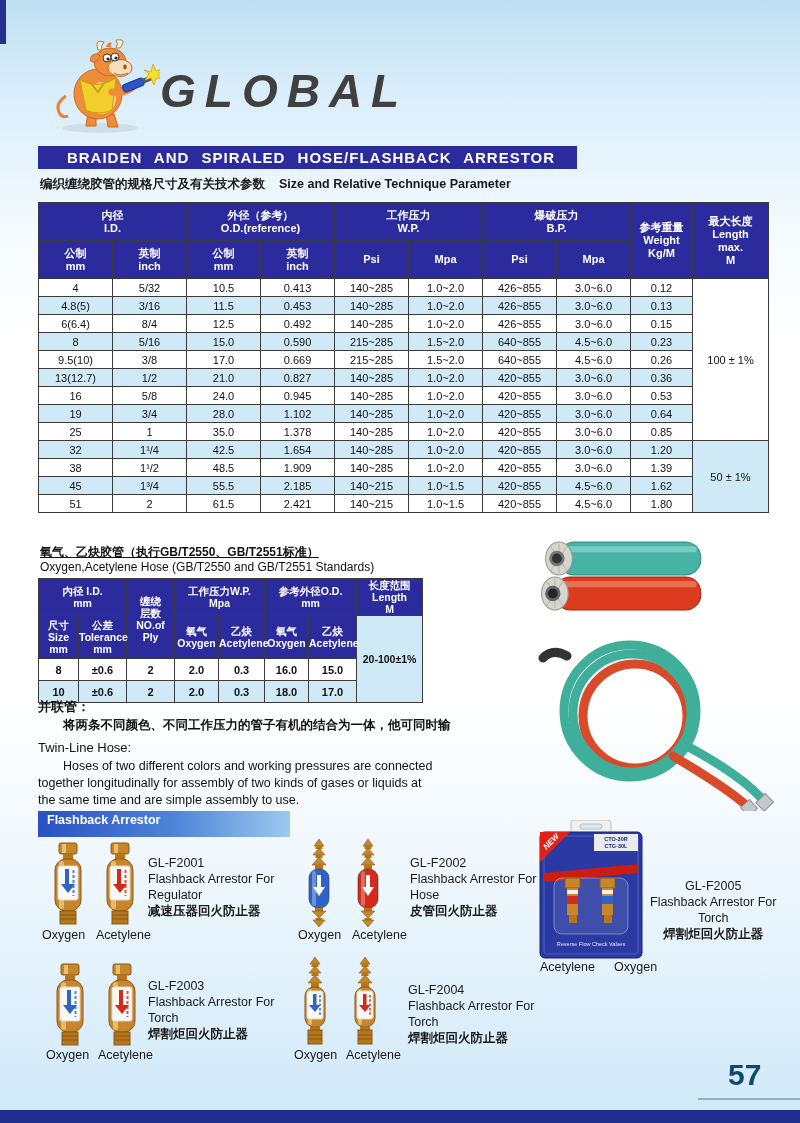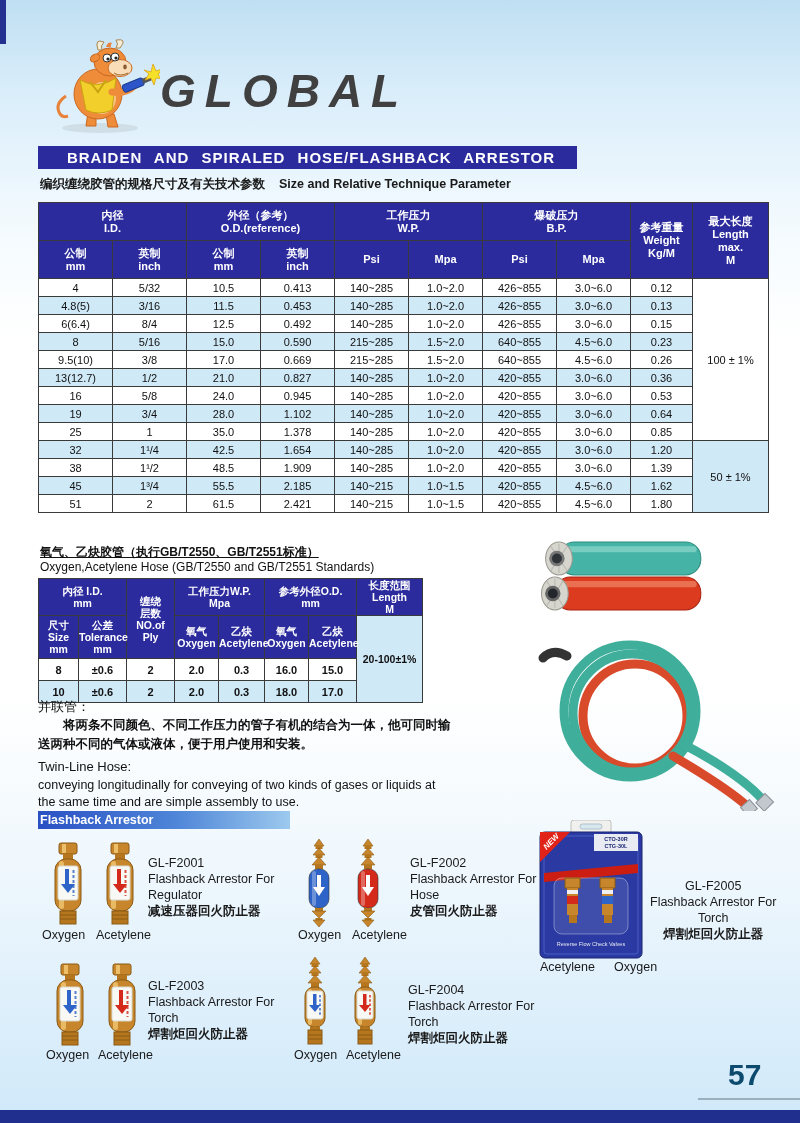--- a/index.html
+++ b/index.html
@@ -32,27 +32,27 @@
   .hose th{background:#2b2b9e;color:#fff;font-size:10.5px;font-weight:bold;line-height:12px;}
   .hose tr.h1 th{height:34px;}
   .hose tr.h2 th{height:42px;}
   .hose td{height:21px;font-size:11px;font-weight:bold;color:#111;background:#fff;}
   .hose tr.alt td{background:#cfe9f6;}
   .hose td.lenval{background:#cfe9f6;font-size:10.5px;}
   .hose-title{left:40px;top:545px;font-size:12px;color:#111;line-height:15px;}
   .hose-title .zh{font-weight:bold;text-decoration:underline;}
   
   .twin{left:38px;top:698px;width:430px;color:#111;}
-  .twin .zh-t{font-size:13px;font-weight:normal;line-height:18px;}
+  .twin .zh-t{font-size:13px;font-weight:bold;line-height:18px;}
   .twin .zh-l{font-size:12.5px;font-weight:bold;line-height:19px;}
   .twin .ind{text-indent:2em;}
   .twin .en-t{font-size:13px;line-height:20px;margin-top:3px;}
   .twin .en-l{font-size:12.5px;line-height:17px;}
-  .fb-banner{left:38px;top:811px;width:252px;height:18px;color:#fff;font-size:12.5px;
-             font-weight:bold;line-height:18px;padding-left:2px;box-sizing:border-box;
+  .fb-banner{left:38px;top:811px;width:252px;height:26px;color:#fff;font-size:12.5px;
+             font-weight:bold;line-height:18px;padding-left:9px;box-sizing:border-box;
              background:linear-gradient(90deg,#2a50c4 0%,#4f86d8 55%,#9cc9ee 100%);}
   
   .plabel{font-size:12.5px;color:#1a1a1a;}
   .ptext{font-size:12.5px;color:#1a1a1a;line-height:16px;}
   .ptext .zh{font-weight:bold;}
   .arrestor svg,.figure svg{display:block;}
   
   .pageno{left:728px;top:1058px;font-size:30px;font-weight:bold;color:#0c4a6e;}
   .pageline{left:698px;top:1098px;width:102px;height:2px;background:#9ab0bc;}
   .bottom-bar{left:0;bottom:0;width:800px;height:13px;background:#202f8e;}
@@ -446,23 +446,23 @@
       </g>
     <g transform="rotate(48 244 182)">
         <rect x="238" y="176" width="12" height="12" fill="#c2c8ce" stroke="#8a9096"></rect>
       </g>
   </svg>
 </div>
 
 <div class="abs twin">
   <div class="zh-t">并联管：</div>
   <div class="zh-l ind">将两条不同颜色、不同工作压力的管子有机的结合为一体，他可同时输</div>
-  <div class="zh-l">送两种不同的气体或液体，便于用户使用和安装。</div>
   <div class="en-t">Twin-Line Hose:</div>
-  <div class="en-l">conveying longitudinally for conveying of two kinds of gases or liquids at</div>
+  <div class="en-l ind">Hoses of two different colors and working pressures are connected</div>
+  <div class="en-l">together longitudinally for assembly of two kinds of gases or liquids at</div>
   <div class="en-l">the same time and are simple assembly to use.</div>
 </div>
 
 <div class="abs fb-banner">Flashback  Arrestor</div>
 
 <div class="abs arrestor" style="left:48px;top:842px;">
     <svg viewBox="0 0 40 86" width="40" height="86">
     <rect x="11" y="1" width="18" height="11" rx="2" fill="#c8862c" stroke="#8a5a14"></rect>
     <rect x="14" y="2" width="4" height="9" fill="#ecc06a"></rect>
     <rect x="15" y="12" width="10" height="5" fill="#b5761e"></rect>

